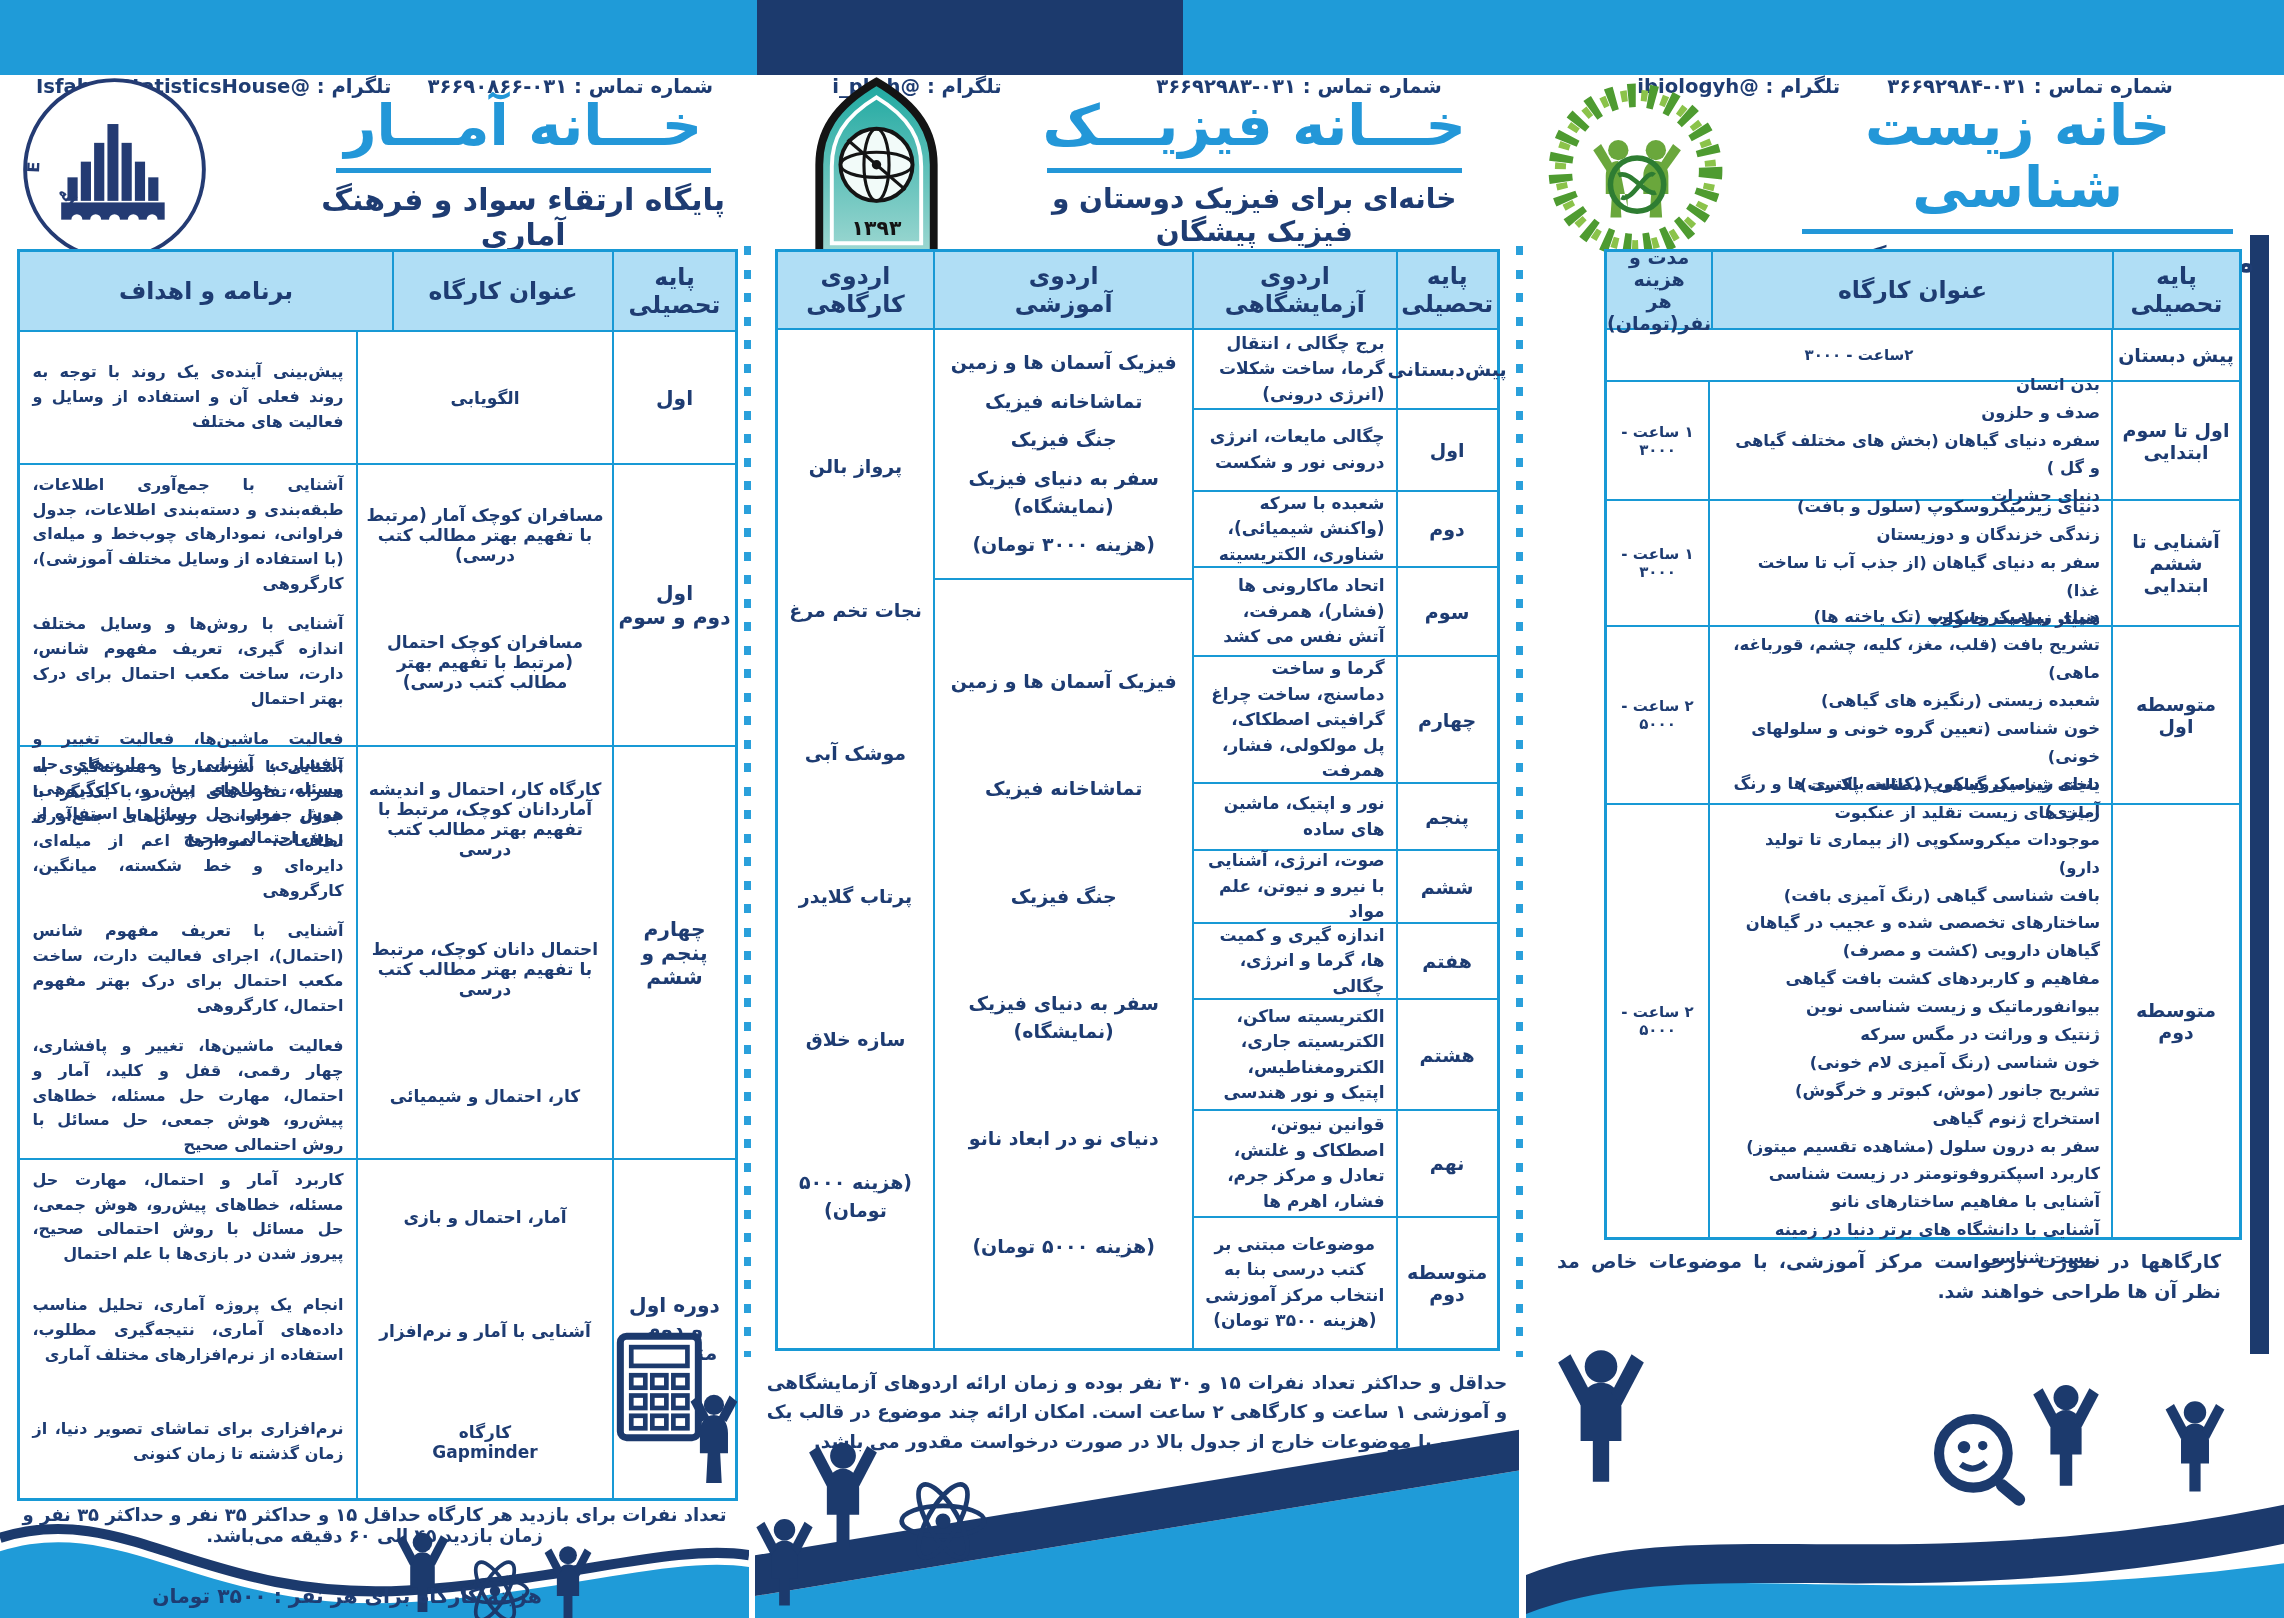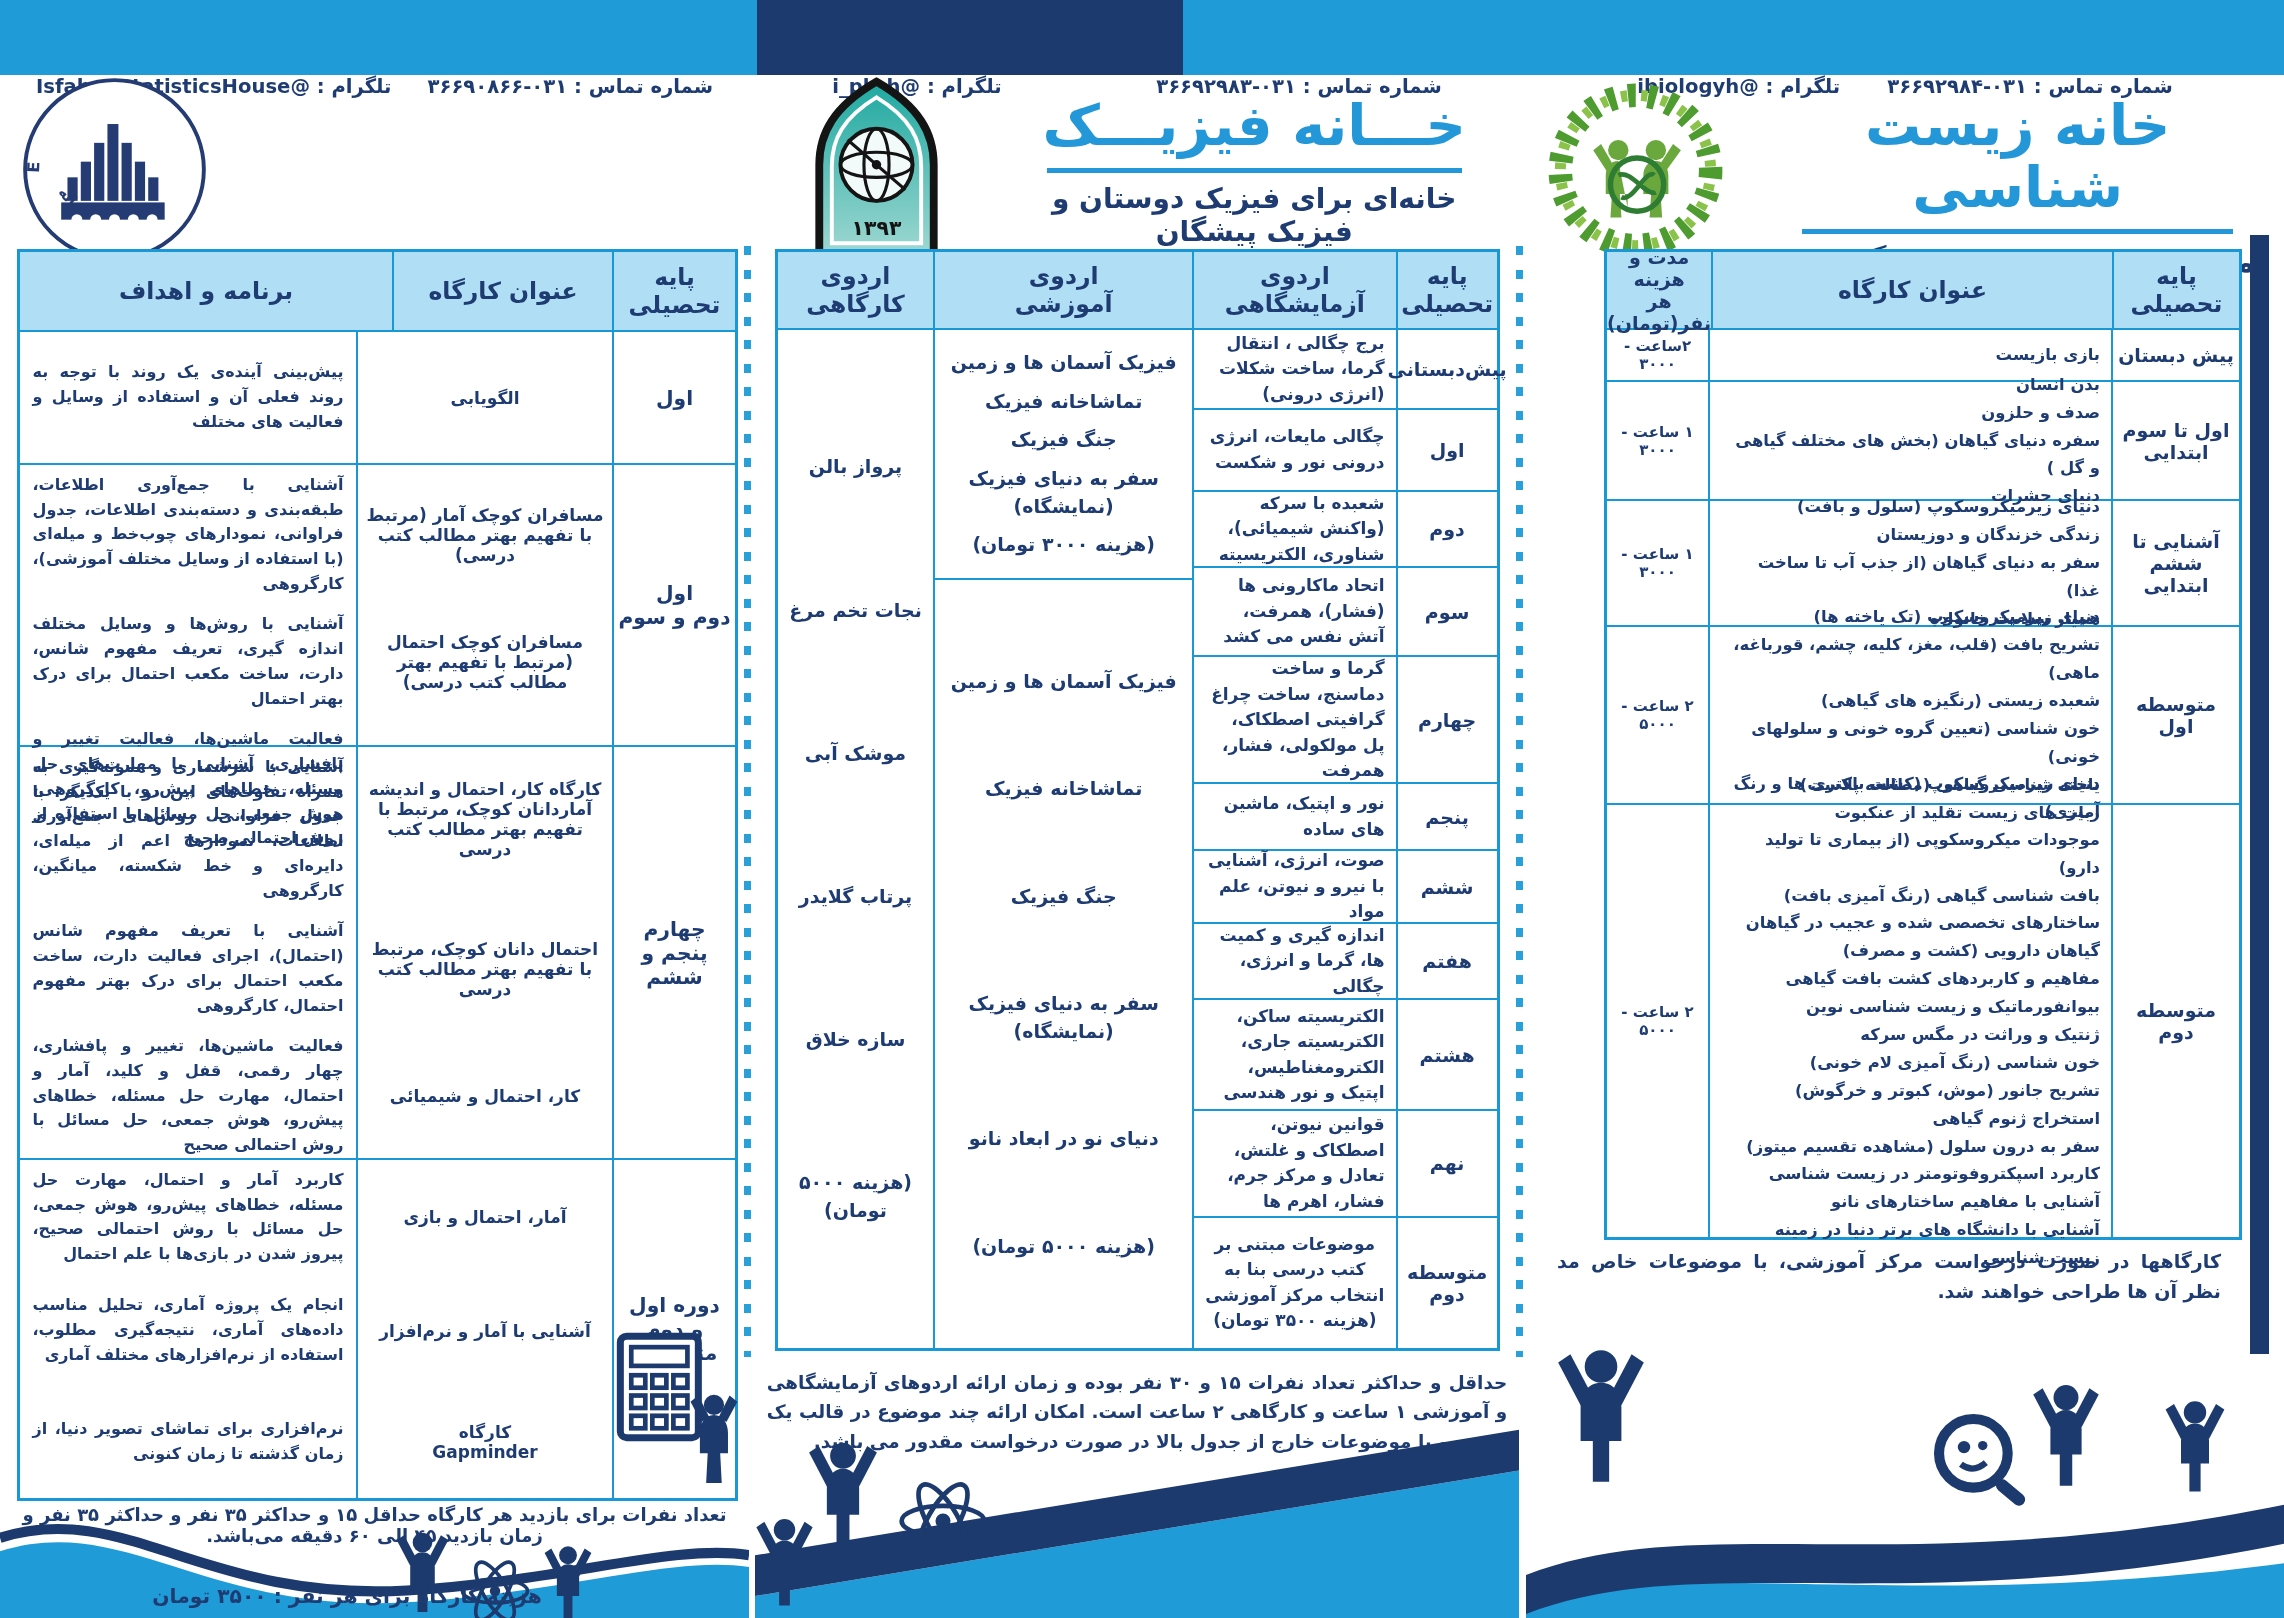--- a/index.html
+++ b/index.html
@@ -132,20 +132,25 @@
     </g>
     <g fill="#ffffff">
       <circle cx="70" cy="182" r="7"></circle>
         <circle cx="94" cy="182" r="7"></circle>
         <circle cx="118" cy="182" r="7"></circle>
       <circle cx="142" cy="182" r="7"></circle>
         <circle cx="166" cy="182" r="7"></circle>
     </g>
     <text font-size="19" font-weight="bold" fill="#243b73"><textPath href="#arcB" startOffset="22%">خانه آمار اصفهان</textPath></text>
   </svg>
+  <div class="tblock">
+    <div class="ptitle">خـــانه آمـــار</div>
+    <div class="pdivider"></div>
+    <div class="psub">پایگاه ارتقاء سواد و فرهنگ آماری</div>
+  </div>
 
   <div class="stable">
     <div class="shead">
       <div class="hcell hg pre">پایه
 تحصیلی</div>
       <div class="hcell ht">عنوان کارگاه</div>
       <div class="hcell hp">برنامه و اهداف</div>
     </div>
     <div class="trow srow0">
       <div class="gcell pre">اول</div>
@@ -446,21 +451,20 @@
   <div class="btable">
     <div class="bhead">
       <div class="hcell hg pre">پایه
 تحصیلی</div>
       <div class="hcell ht">عنوان کارگاه</div>
       <div class="hcell hc pre">مدت و هزینه
 هر نفر(تومان)</div>
     </div>
     <div class="brow br0">
       <div class="bgrade pre">پیش دبستان</div>
-      <div class="btitle pre">بازی بازیست</div>
       <div class="bcost">۲ساعت - ۳۰۰۰</div>
     </div>
     <div class="brow br1">
       <div class="bgrade pre">اول تا سوم
 ابتدایی</div>
       <div class="btitle pre">بدن انسان
 صدف و حلزون
 سفره دنیای گیاهان (بخش های مختلف گیاهی و گل )
 دنیای حشرات</div>
       <div class="bcost">۱ ساعت - ۳۰۰۰</div>

